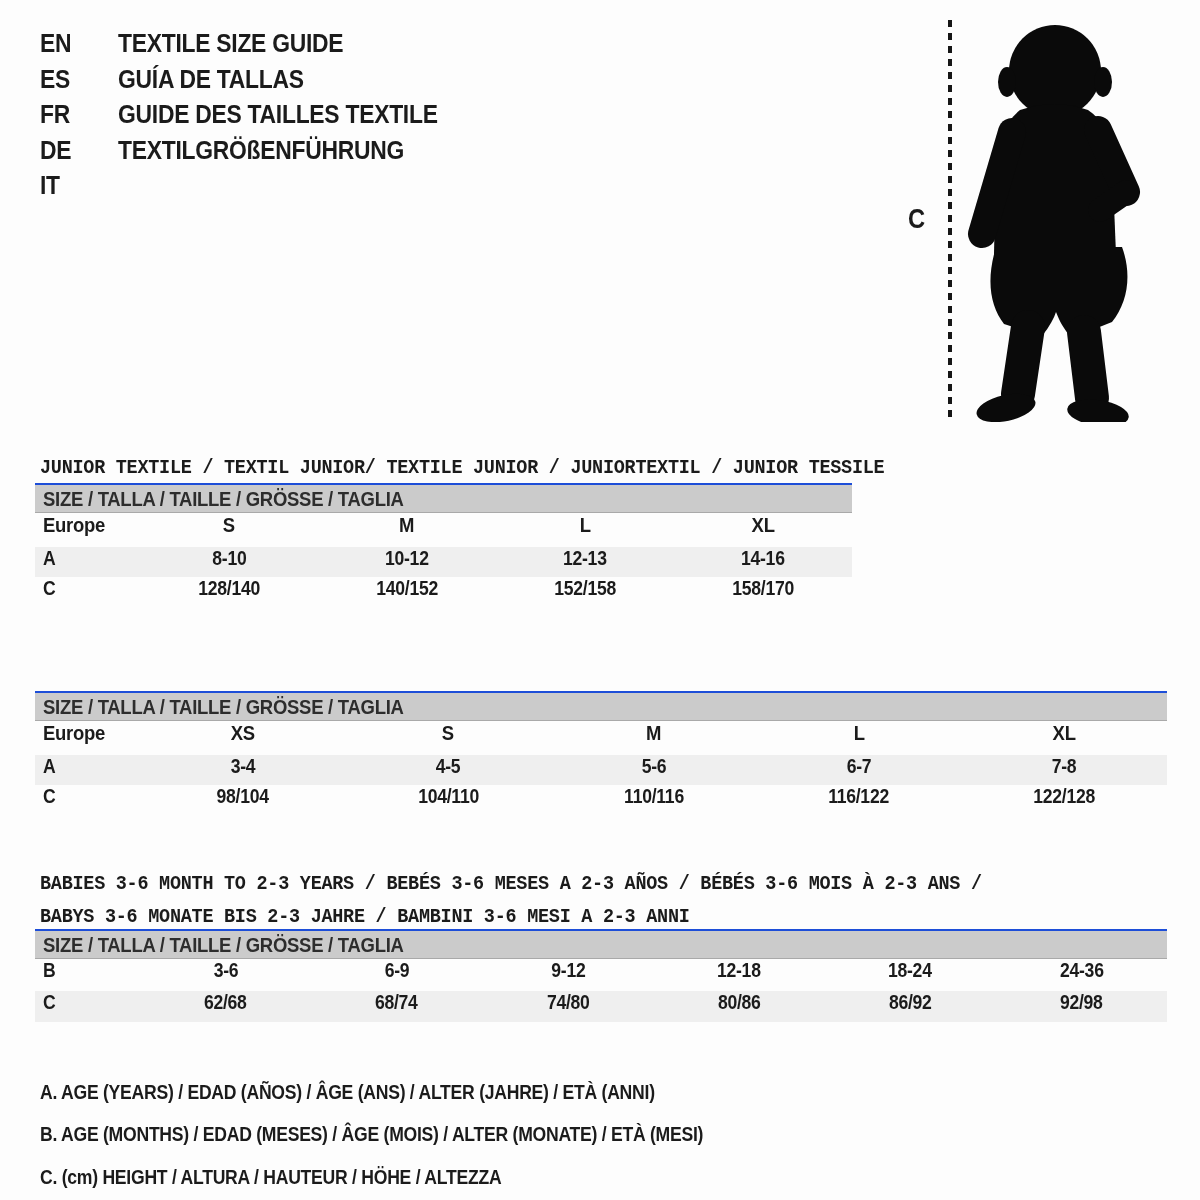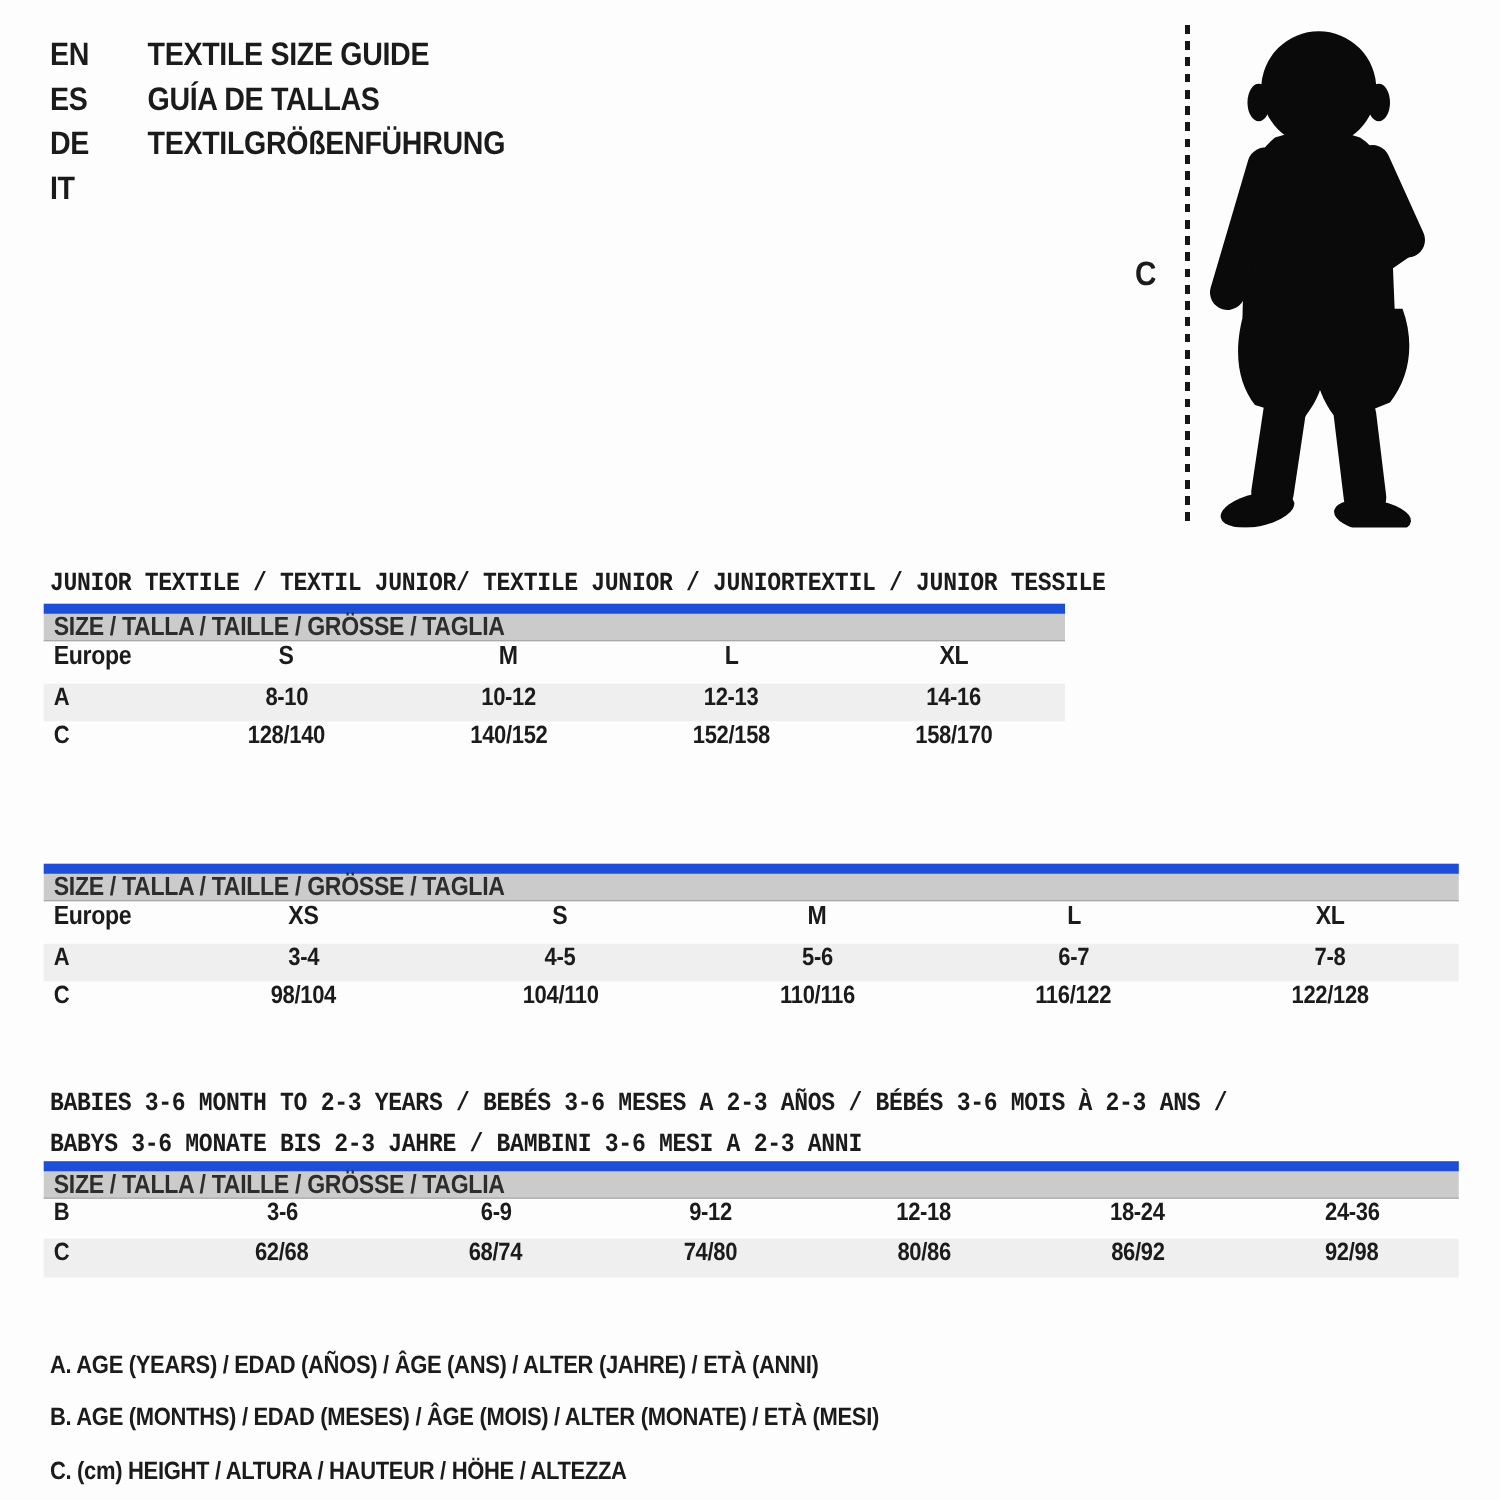--- a/index.html
+++ b/index.html
@@ -21,21 +21,21 @@
     background:repeating-linear-gradient(to bottom,#161616 0 7px,transparent 7px 13px); }
   .c-label { position:absolute; left:908px; top:204px; font-size:27px; }
   .toddler { position:absolute; left:960px; top:22px; }
 
   
   .section-heading { position:absolute; left:40px; font-size:21px; line-height:33px;font-family:Liberation Mono, monospace; }
   .sub { font-size:13px; vertical-align:-4px; letter-spacing:-0.3px; }
 
   
   .sgtable { position:absolute; left:35px; }
-  .size-bar { height:30px; background:#cbcbcb; border-top:8px solid #1d4ed8; border-bottom:1px solid #a9a9a9;
+  .size-bar { height:30px; background:#cbcbcb; border-top:2px solid #1d4ed8; border-bottom:1px solid #a9a9a9;
     box-sizing:border-box; display:flex; align-items:center; padding-left:8px; font-size:21px; color:#2d2d2d; }
   .tr { display:flex; font-size:20px; }
   .thead { font-size:21px; }
   .c0 { width:105px; padding-left:8px; box-sizing:border-box; }
   .td { flex:1; text-align:center; }
   .td .ct { transform-origin:50% 50%; }
   .alt { background:#efefef; }
 
   
   .legend { position:absolute; left:40px; top:1066px; font-size:20px; }
@@ -47,20 +47,24 @@
 <div class="canvas">
 
   <section class="langs">
     <div class="lang-row">
       <span class="lang-code"><span class="ct">EN</span></span>
       <span><span class="ct">TEXTILE SIZE GUIDE</span></span>
     </div>
     <div class="lang-row">
       <span class="lang-code"><span class="ct">ES</span></span>
       <span><span class="ct">GUÍA DE TALLAS</span></span>
+    </div>
+    <div class="lang-row">
+      <span class="lang-code"><span class="ct">FR</span></span>
+      <span><span class="ct">GUIDE DES TAILLES TEXTILE</span></span>
     </div>
     <div class="lang-row">
       <span class="lang-code"><span class="ct">DE</span></span>
       <span><span class="ct">TEXTILGRÖßENFÜHRUNG</span></span>
     </div>
     <div class="lang-row">
       <span class="lang-code"><span class="ct">IT</span></span>
     </div>
   </section>
 

